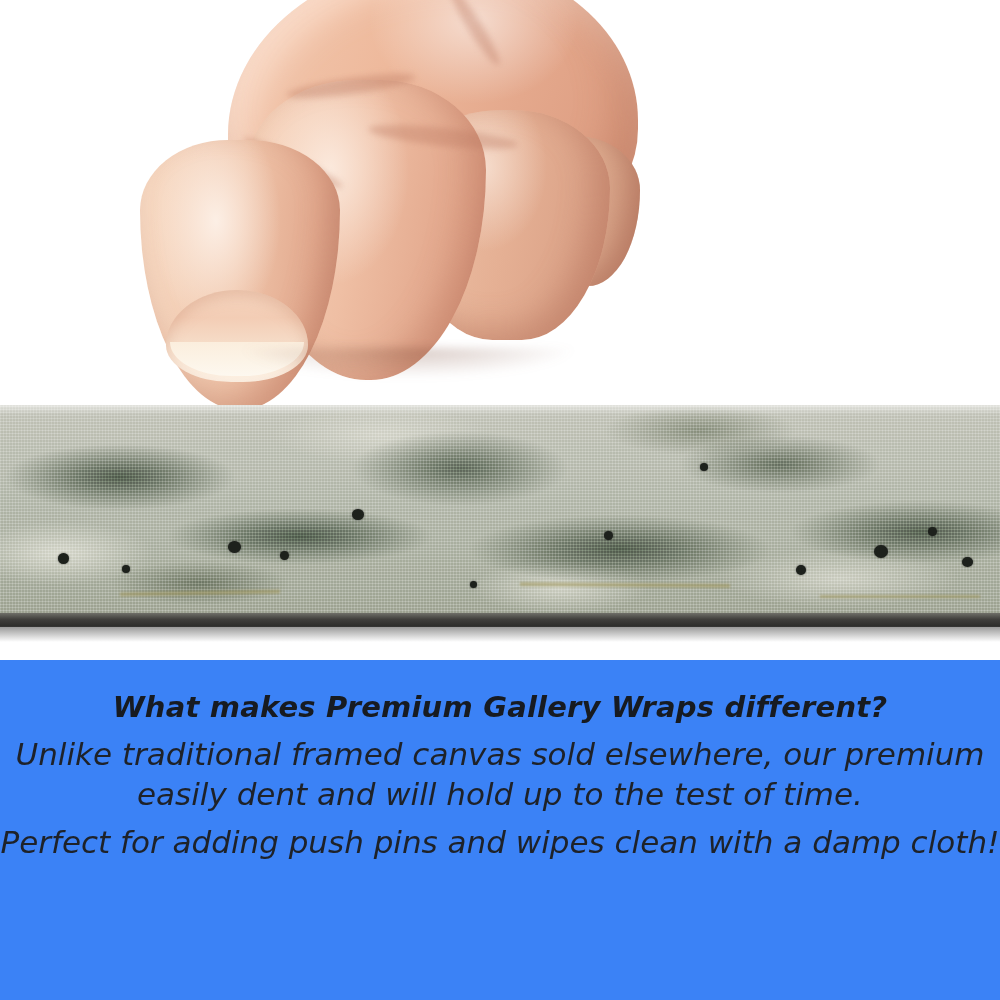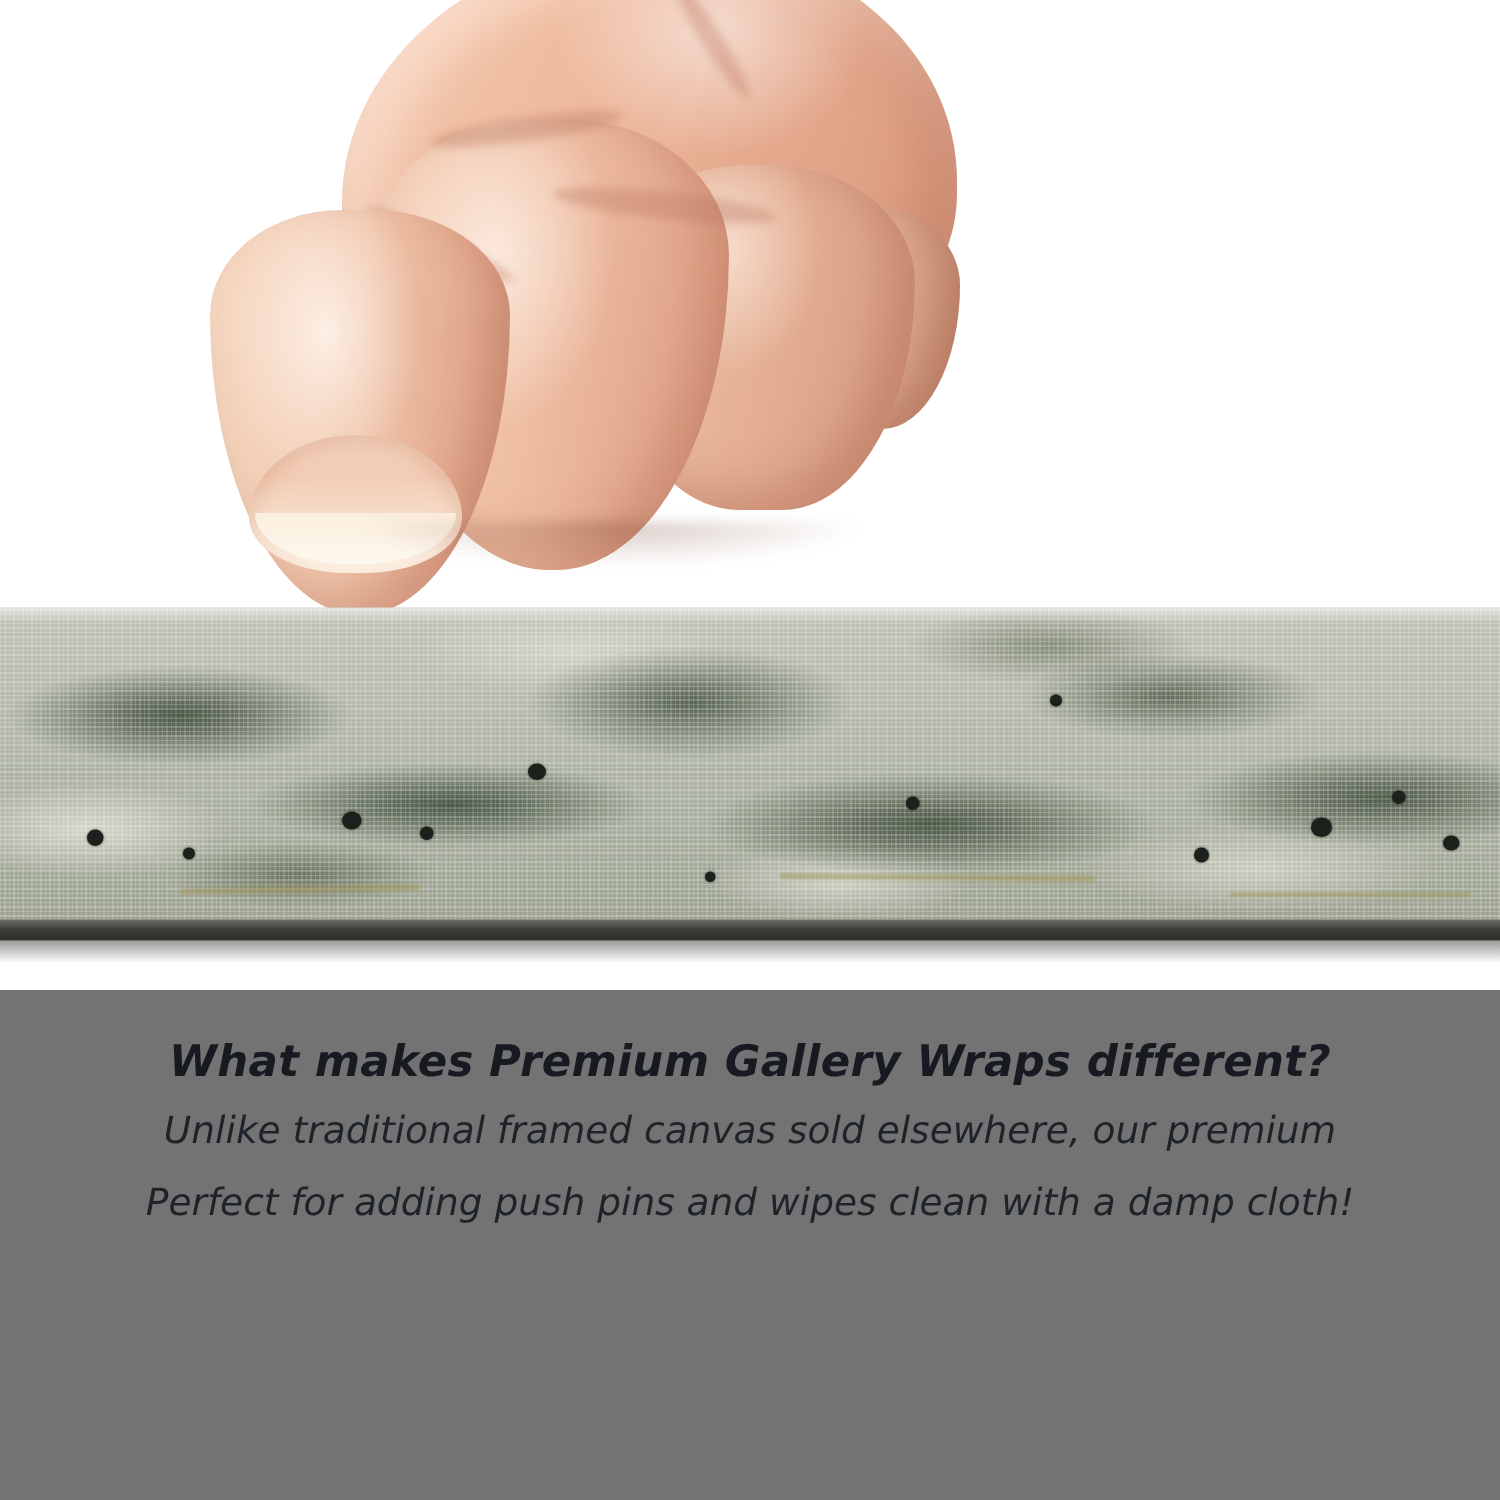--- a/index.html
+++ b/index.html
@@ -10,21 +10,21 @@
   body {
     width: 1000px;
     height: 1000px;
     overflow: hidden;
     font-family: "DejaVu Sans", sans-serif;
   }
   .stage {
     position: relative;
     width: 1000px;
     height: 1000px;
-    background: #737373;
+    background: #3b82f6;
   }
 
   
   .photo {
     position: absolute;
     left: 0;
     top: 0;
     width: 1000px;
     height: 660px;
     overflow: hidden;
@@ -229,21 +229,21 @@
     font-style: italic;
   }
   .caption-title {
     font-size: 29px;
     font-weight: bold;
     letter-spacing: 0.2px;
     margin: 0 0 10px 0;
     color: #171b21;
   }
   .caption-body {
-    font-size: 25px;
+    font-size: 31px;
     line-height: 40px;
     color: #1e2229;
   }
   .caption-line { display: block; }
   .caption-last { display: block; margin-top: 8px; }
 </style>
 </head>
 <body>
 
 <div class="stage">
@@ -290,17 +290,18 @@
       <div class="wrap-edge"></div>
       <div class="wrap-shadow"></div>
     </div>
 
   </div>
 
   <div class="caption">
     <div class="caption-title">What makes Premium Gallery Wraps different?</div>
     <div class="caption-body">
       <span class="caption-line">Unlike traditional framed canvas sold elsewhere, our premium</span>
+      <span class="caption-line">easily dent and will hold up to the test of time.</span>
       <span class="caption-last">Perfect for adding push pins and wipes clean with a damp cloth!</span>
     </div>
   </div>
 
 </div>
 
 </body></html>

